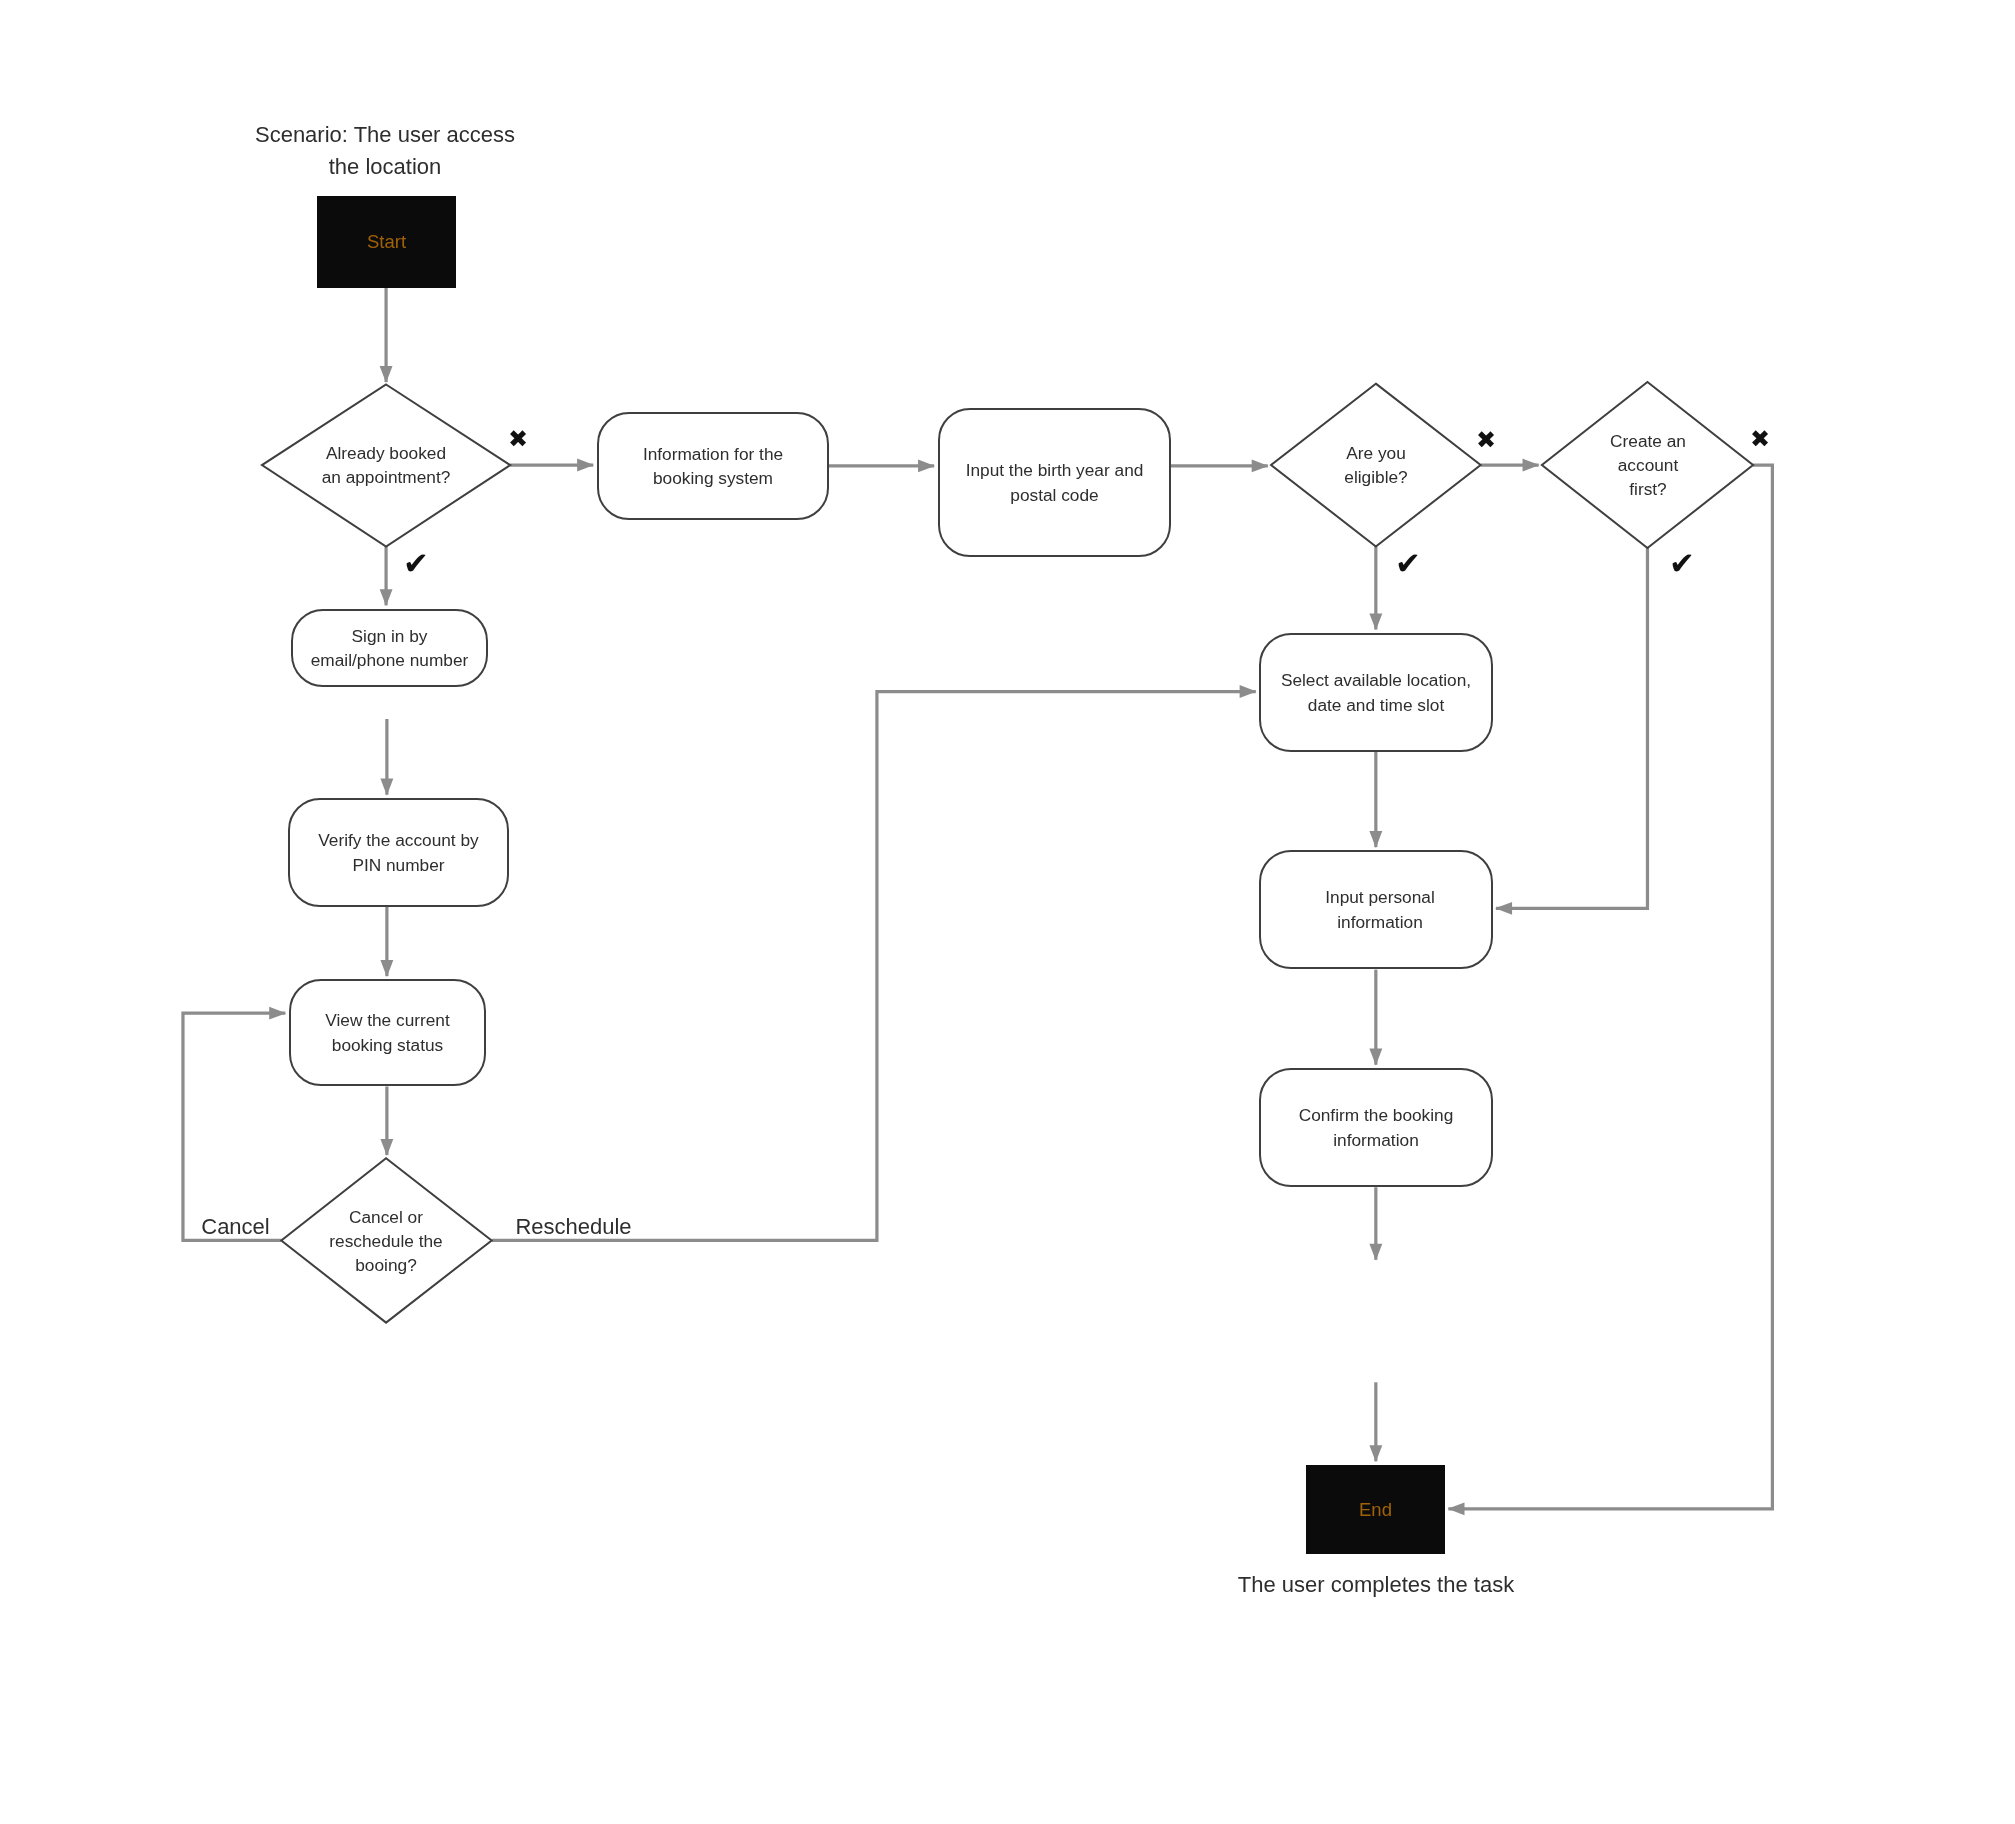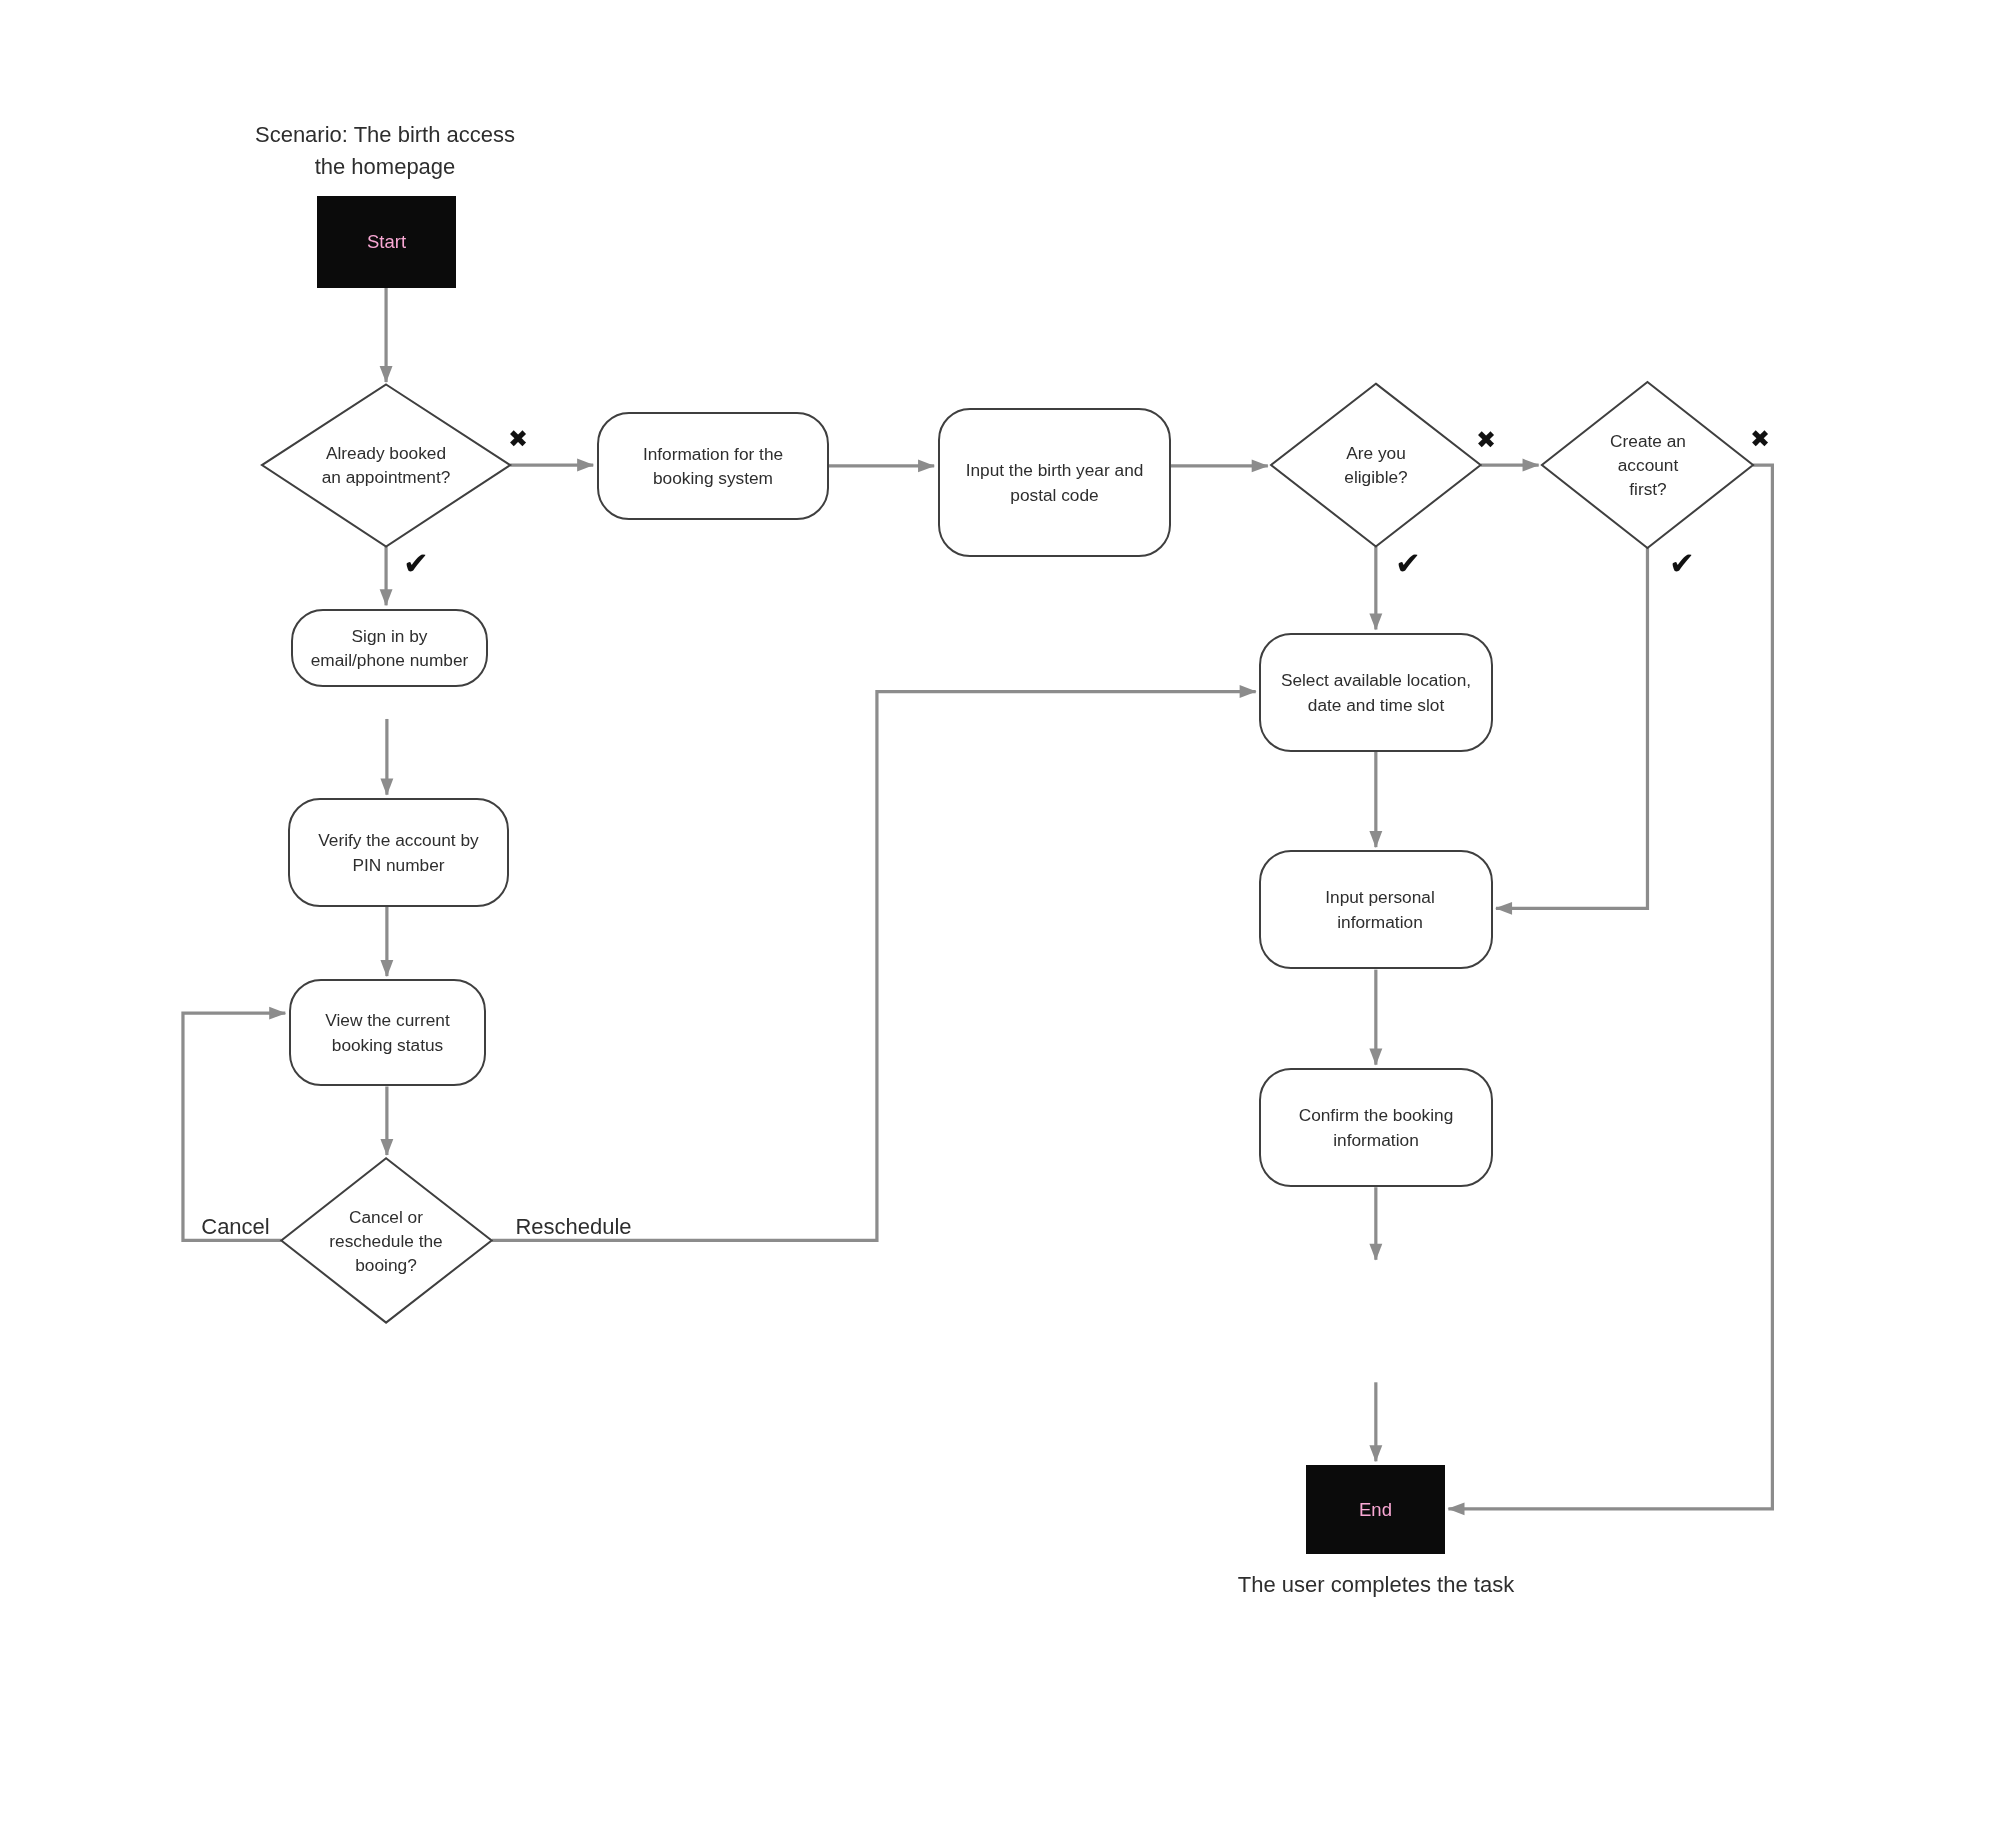--- a/index.html
+++ b/index.html
@@ -30,21 +30,21 @@
     box-sizing:border-box;
     font-size:17.3px;line-height:1.4;
   }
   .node.box{
     background:var(--c-bg);
     border:2px solid var(--c-border);
     border-radius:32px;
   }
   .node.terminal{
     background:var(--c-dark);
-    color:#f9a8d4;
+    color:#a16207;
     font-size:18.5px;
   }
   .node .lbl{display:block;padding:0 14.5px;}
 
   .dtext{
     position:absolute;
     transform:translate(-50%,-50%);
     text-align:center;
     font-size:17.3px;line-height:1.4;
   }
@@ -100,21 +100,21 @@
     <path class="wire" d="M1707,1473 V1563" marker-end="url(#arw)"></path>
     <path class="wire" d="M1707,1715 V1813" marker-end="url(#arw)"></path>
     <path class="wire" d="M2175,577 H2199 V1872 H1797" marker-end="url(#arw)"></path>
 
     <polygon class="diamond" points="479,477 633,577 479,678 325,577"></polygon>
     <polygon class="diamond" points="1707,476 1837,577 1707,678 1577,577"></polygon>
     <polygon class="diamond" points="2044,474 2175,577 2044,680 1913,577"></polygon>
     <polygon class="diamond" points="479,1437 610,1539 479,1641 349,1539"></polygon>
   </svg>
 
-  <div class="note" style="left:240px;top:119px;width:290px;">Scenario: The birth access the homepage</div>
+  <div class="note" style="left:240px;top:119px;width:290px;">Scenario: The user access the location</div>
 
   <div class="node terminal" style="left:317px;top:196px;width:139px;height:92px;">
     <span class="lbl">Start</span>
   </div>
 
   <div class="node box" style="left:597px;top:412px;width:232px;height:108px;">
     <span class="lbl" style="max-width:202px;">Information for the booking system</span>
   </div>
 
   <div class="node box" style="left:938px;top:408px;width:233px;height:149px;">

